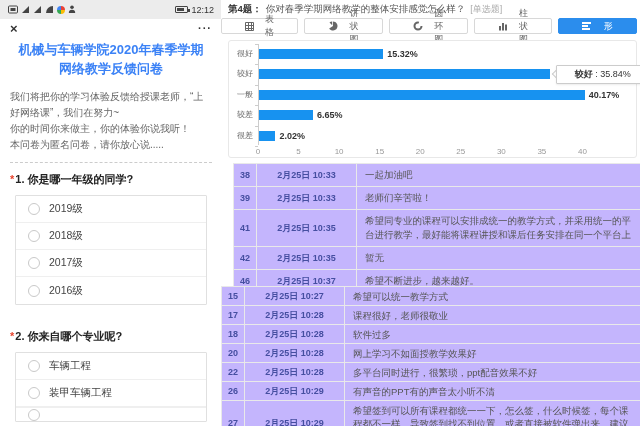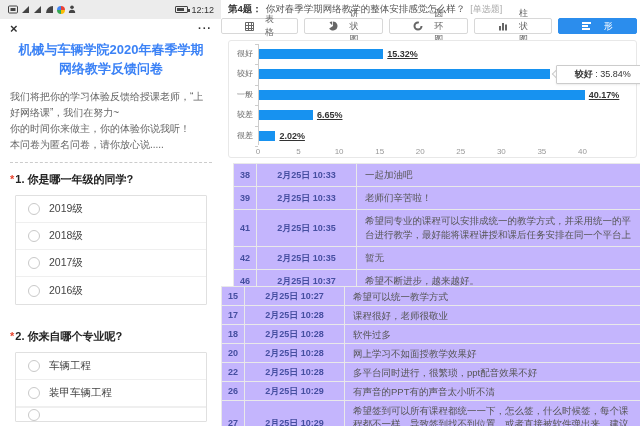--- a/index.html
+++ b/index.html
@@ -41,21 +41,21 @@
   .chart-toolbar { position:absolute; top:18px; right:3px; display:flex; gap:6px; }
   .tb-btn { display:inline-flex; align-items:center; gap:11px; height:16px; padding:0 23px; border:1px solid #d8d8d8; border-radius:2px; background:#fff; color:#666; font-size:9px; cursor:pointer; font-family:inherit; }
   .tb-btn.active { background:#2b8ded; border-color:#2b8ded; color:#fff; }
   .tb-btn svg { display:block; }
 
   .chart-panel { position:absolute; left:7px; top:40px; width:409px; height:118px; border:1px solid #e8e8e8; border-radius:3px; background:#fff; }
   .axis-y { position:absolute; width:1px; background:#ccc; }
   .ytick { position:absolute; width:3px; height:1px; background:#ccc; }
   .cat-label { position:absolute; left:0; width:24px; text-align:right; font-size:8px; color:#666; line-height:10px; }
   .bar { position:absolute; height:10px; background:#1792f0; }
-  .val-label { position:absolute; font-size:9px; font-weight:bold; color:#333; line-height:12px;text-decoration:underline; }
+  .val-label { position:absolute; font-size:9px; font-weight:bold; color:#333; line-height:12px; }
   .tick { position:absolute; width:18px; margin-left:-9px; text-align:center; font-size:8px; color:#999; }
   .tooltip { position:absolute; background:#fff; border:1px solid #ccc; border-radius:1px; padding:2px 18px; font-size:9px; color:#333; white-space:nowrap; box-shadow:0 1px 2px rgba(0,0,0,.08); }
   .tooltip .tt-label { font-weight:bold; }
   .tooltip-arrow { position:absolute; width:6px; height:6px; background:#fff; border-left:1px solid #ccc; border-bottom:1px solid #ccc; transform:rotate(45deg); }
 
   .answer-table { position:absolute; border:1px solid #e9e9e9; border-right:none; background:#c4b5fd; }
   .table-upper { left:12px; right:-1px; top:163px; }
   .table-lower { left:0; right:-1px; top:286px; }
   .trow { display:grid; grid-template-columns:22px 100px 1fr; border-bottom:1px solid #e9e9e9; }
   .trow:last-child { border-bottom:none; }

